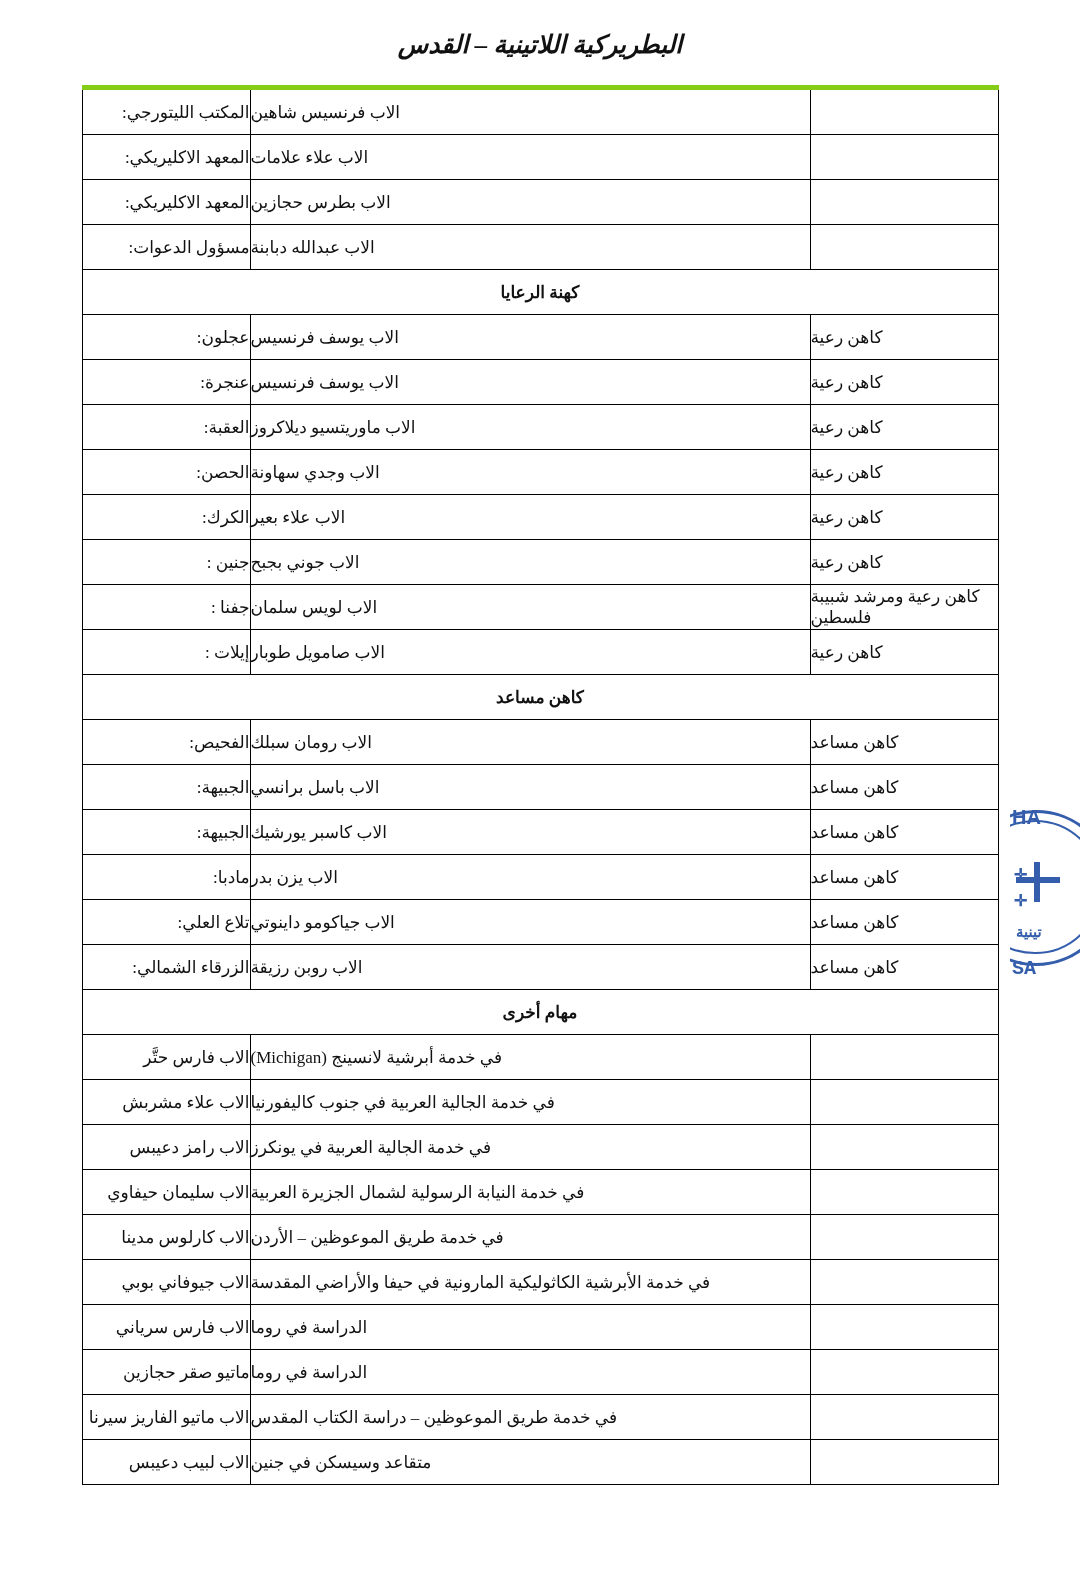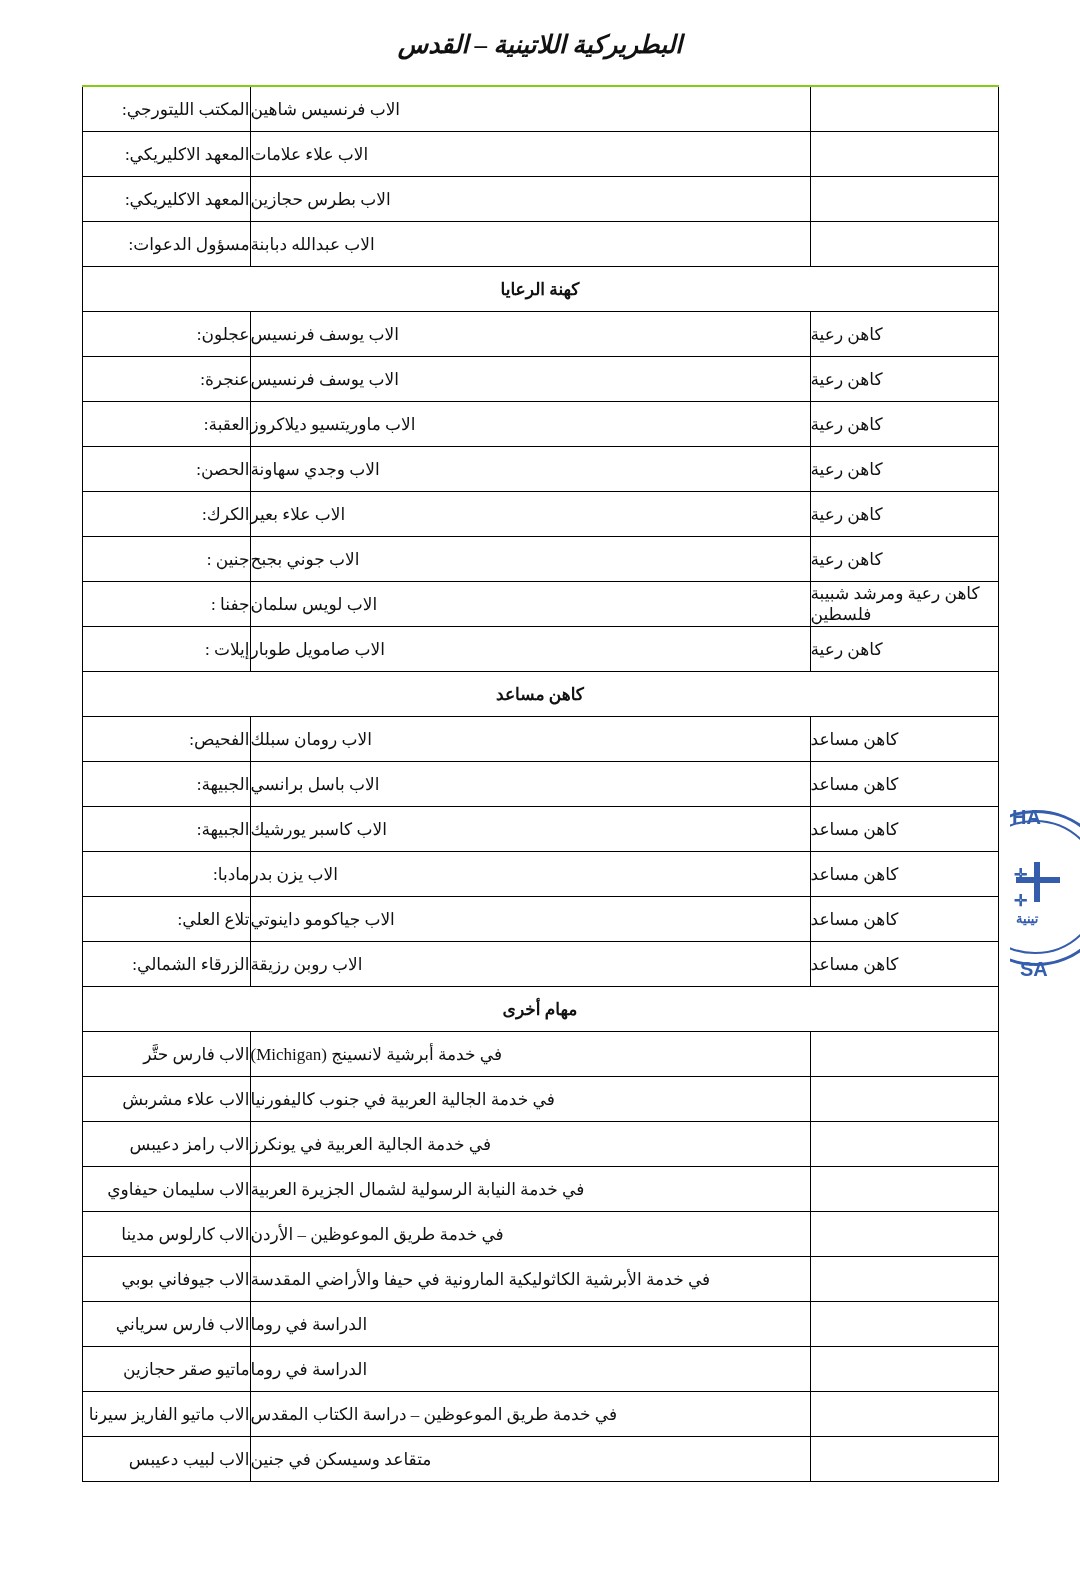--- a/index.html
+++ b/index.html
@@ -66,21 +66,21 @@
     text-align: left;
     font-size: 16px;
   }
   td.section {
     text-align: center;
     font-weight: bold;
     font-size: 19px;
     height: 50px;
   }
   tr.thickline td {
-    border-top: 2px solid #84cc16;
+    border-top: 5px solid #84cc16;
   }
   td.sect-cell {
     border-top: 2px solid #000000;
     border-bottom: 2px solid #000000;
   }
   
   .stamp {
     position: absolute;
     right: -22px;
     top: 770px;
@@ -112,28 +112,29 @@
     border: 2px solid #2a55a8;
     border-radius: 50%;
   }
   .stamp .top-txt {
     position: absolute;
     left: 2px;
     top: 6px;
   }
   .stamp .bot-txt {
     position: absolute;
-    left: 10px;
+    left: 2px;
     bottom: 10px;
+    font-family: Liberation Mono, monospace;
   }
   .stamp .ar-txt {
     position: absolute;
     left: 6px;
-    top: 112px;
-    font-size: 13px;
+    top: 124px;
+    font-size: 15px;
     font-family: "Liberation Serif", serif;
   }
   .stamp .cross {
     position: absolute;
     left: 6px;
     top: 62px;
     width: 44px;
     height: 40px;
   }
   .stamp .cross:before,

